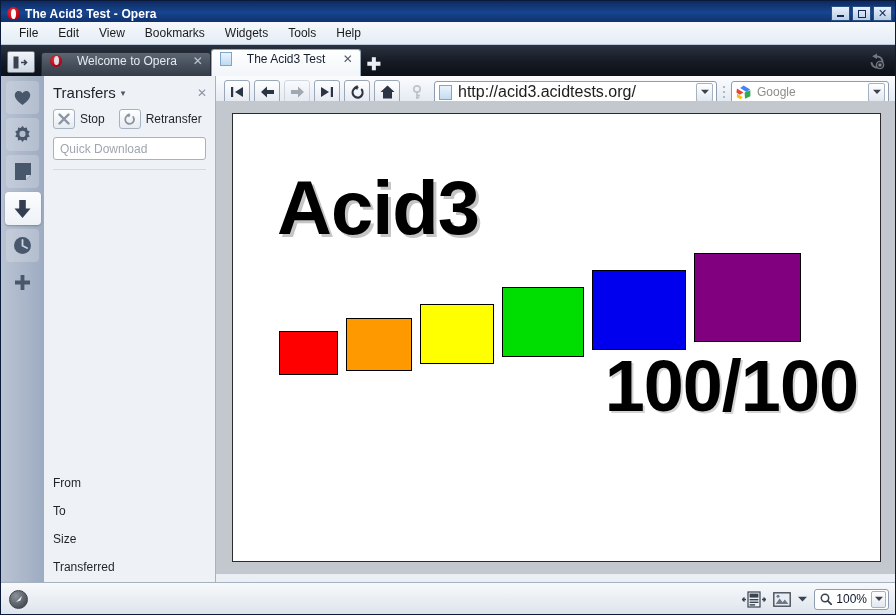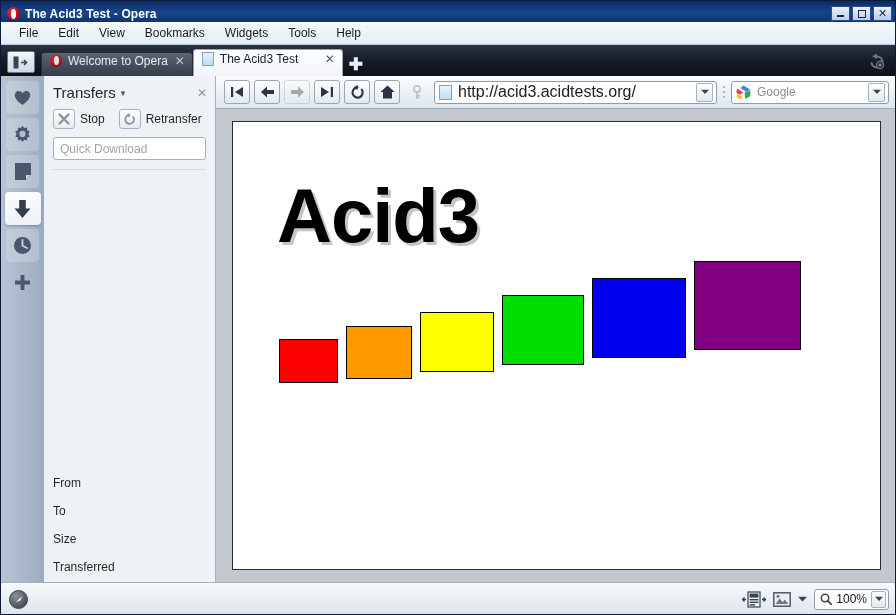--- a/index.html
+++ b/index.html
@@ -73,21 +73,21 @@
     padding-left: 6px;
   }
   .panel-toggle {
     width: 28px; height: 22px; margin-bottom: 3px; margin-right: 6px;
     background: linear-gradient(to bottom,#f2f5f9,#cfd8e4);
     border: 1px solid #6d7785; border-radius: 2px;
     display:flex; align-items:center; justify-content:center;
   }
   .tab {
     height: 25px; min-width: 150px; max-width: 175px;
-    display: flex; align-items: center; gap: 6px;
+    display: flex; align-items: center; gap: 15px;
     padding: 0 6px 8px 8px;
     font-size: 12px;
     border-top-left-radius: 3px; border-top-right-radius: 3px;
     position: relative;
   }
   .tab.inactive {
     background: linear-gradient(to bottom,#5c6673 0%, #434c58 60%, #353d48 100%);
     color: #e6eaf0;
     border: 1px solid #262c36; border-bottom: none;
     height: 24px;
@@ -229,21 +229,21 @@
   }
   .panel-divider { margin: 9px 9px 0 9px; height: 1px; background: #d5dae1; }
   .panel-fields {
     margin-top: auto; padding: 0 9px 8px 9px;
     display: flex; flex-direction: column; gap: 14px;
   }
   .pfield { font-size: 12px; color: #1e232b; }
 
   
   .viewport {
-    position: absolute; left: 215px; top: 108px; width: 681px; height: 473px;
+    position: absolute; left: 215px; top: 100px; width: 681px; height: 473px;
     background: #c3c8ce;
     padding: 12px 16px 12px 16px;
   }
   .page {
     width: 100%; height: 100%;
     background: #ffffff;
     border: 1px solid #2c2c2c;
     overflow: hidden;
     position: relative;
   }
@@ -527,20 +527,21 @@
 
       <div class="boxrow">
         <div class="cbox" style="left:46px;  top:217px; width:59px;  height:44px; background:#ff0000;"></div>
         <div class="cbox" style="left:113px; top:204px; width:66px;  height:53px; background:#ff9900;"></div>
         <div class="cbox" style="left:187px; top:190px; width:74px;  height:60px; background:#ffff00;"></div>
         <div class="cbox" style="left:269px; top:173px; width:82px;  height:70px; background:#00dd00;"></div>
         <div class="cbox" style="left:359px; top:156px; width:94px;  height:80px; background:#0000ee;"></div>
         <div class="cbox" style="left:461px; top:139px; width:107px; height:89px; background:#800080;"></div>
       </div>
 
+      <div class="score">100/100</div>
 
 
     </div>
   </div>
 
   <div class="statusbar">
     <div class="status-left">
       <span class="compass">
         <svg width="12" height="12" viewBox="0 0 12 12">
           <path d="M3 9 L7.5 4.5 L9 3 L7.5 7.5 Z" fill="#e8ecf2"></path>

